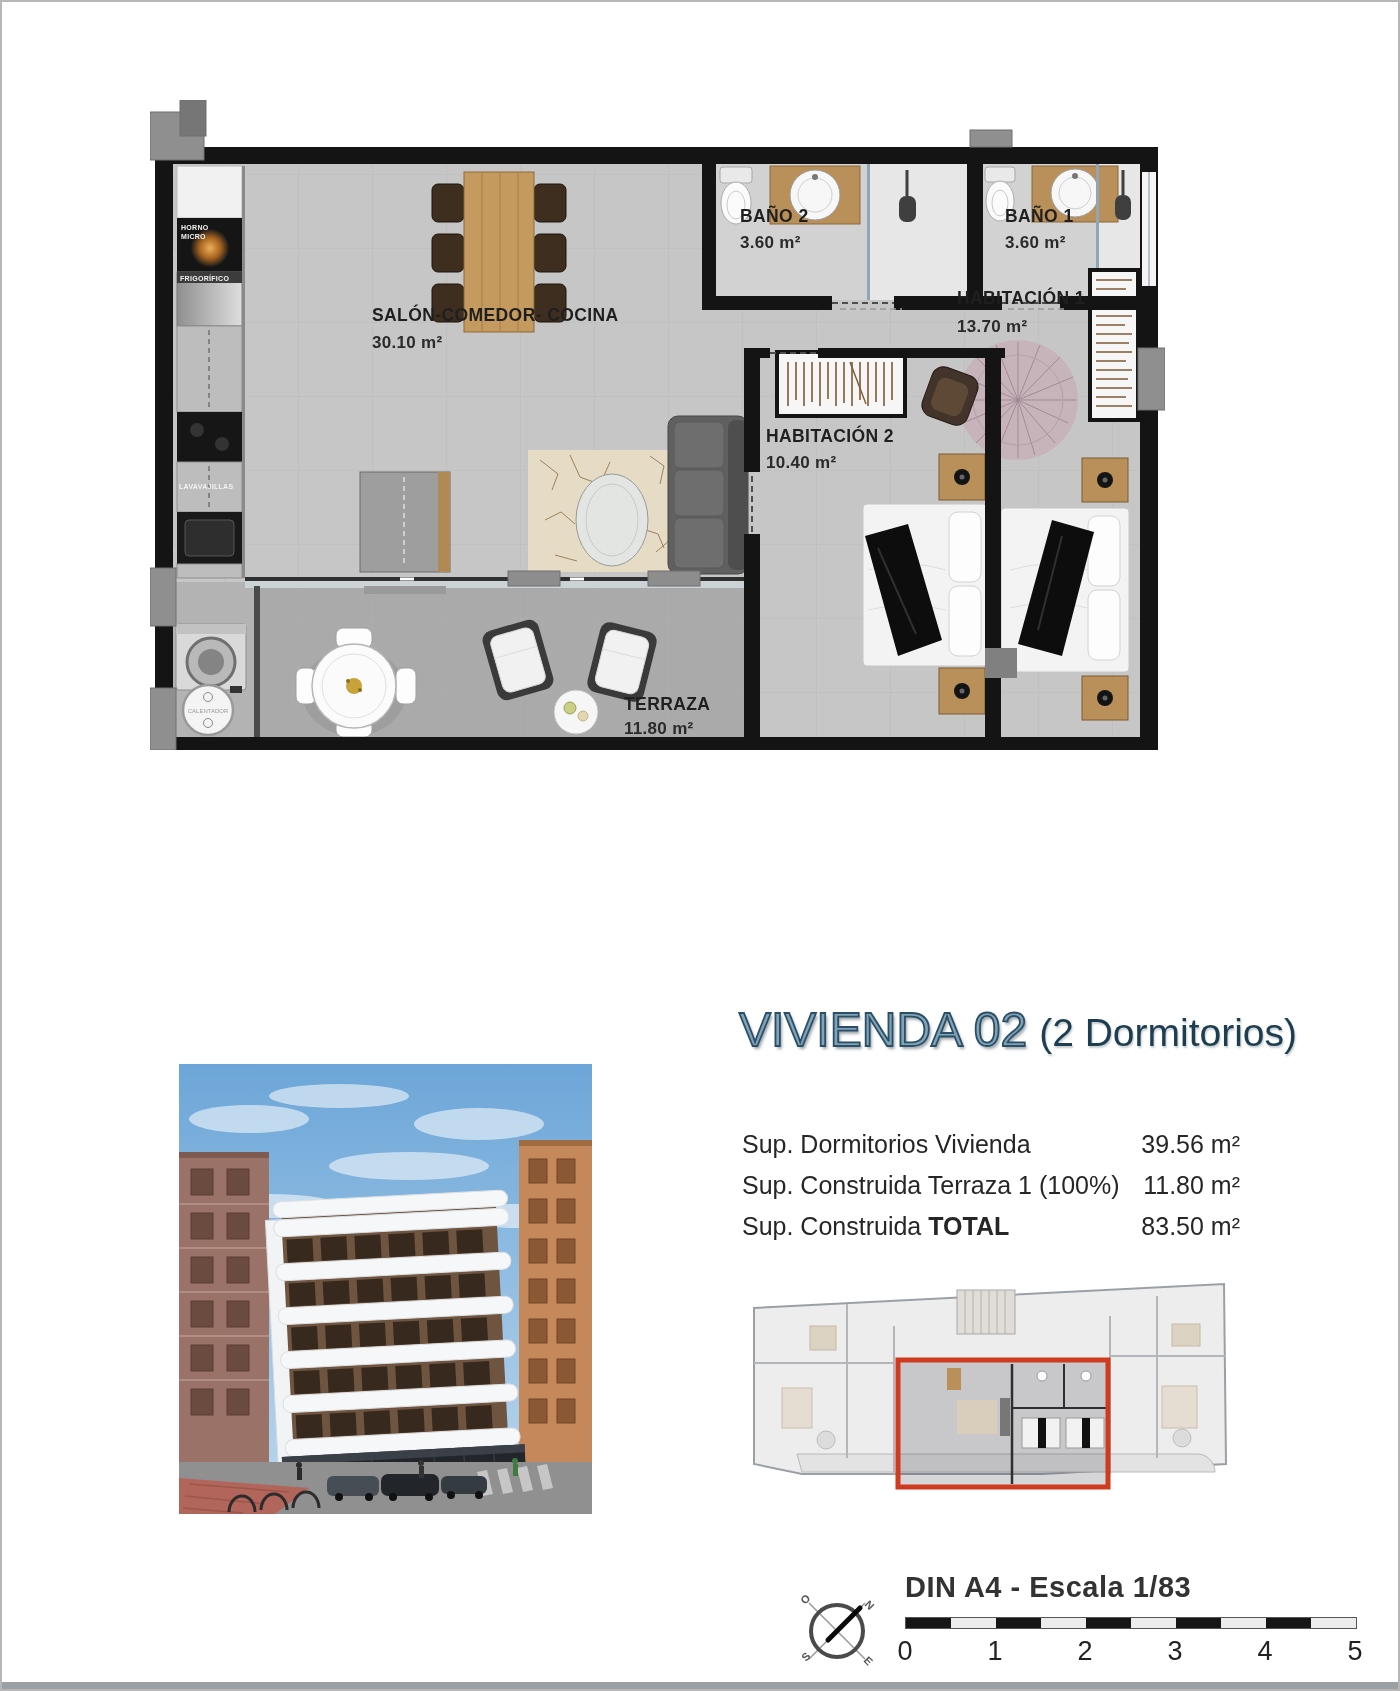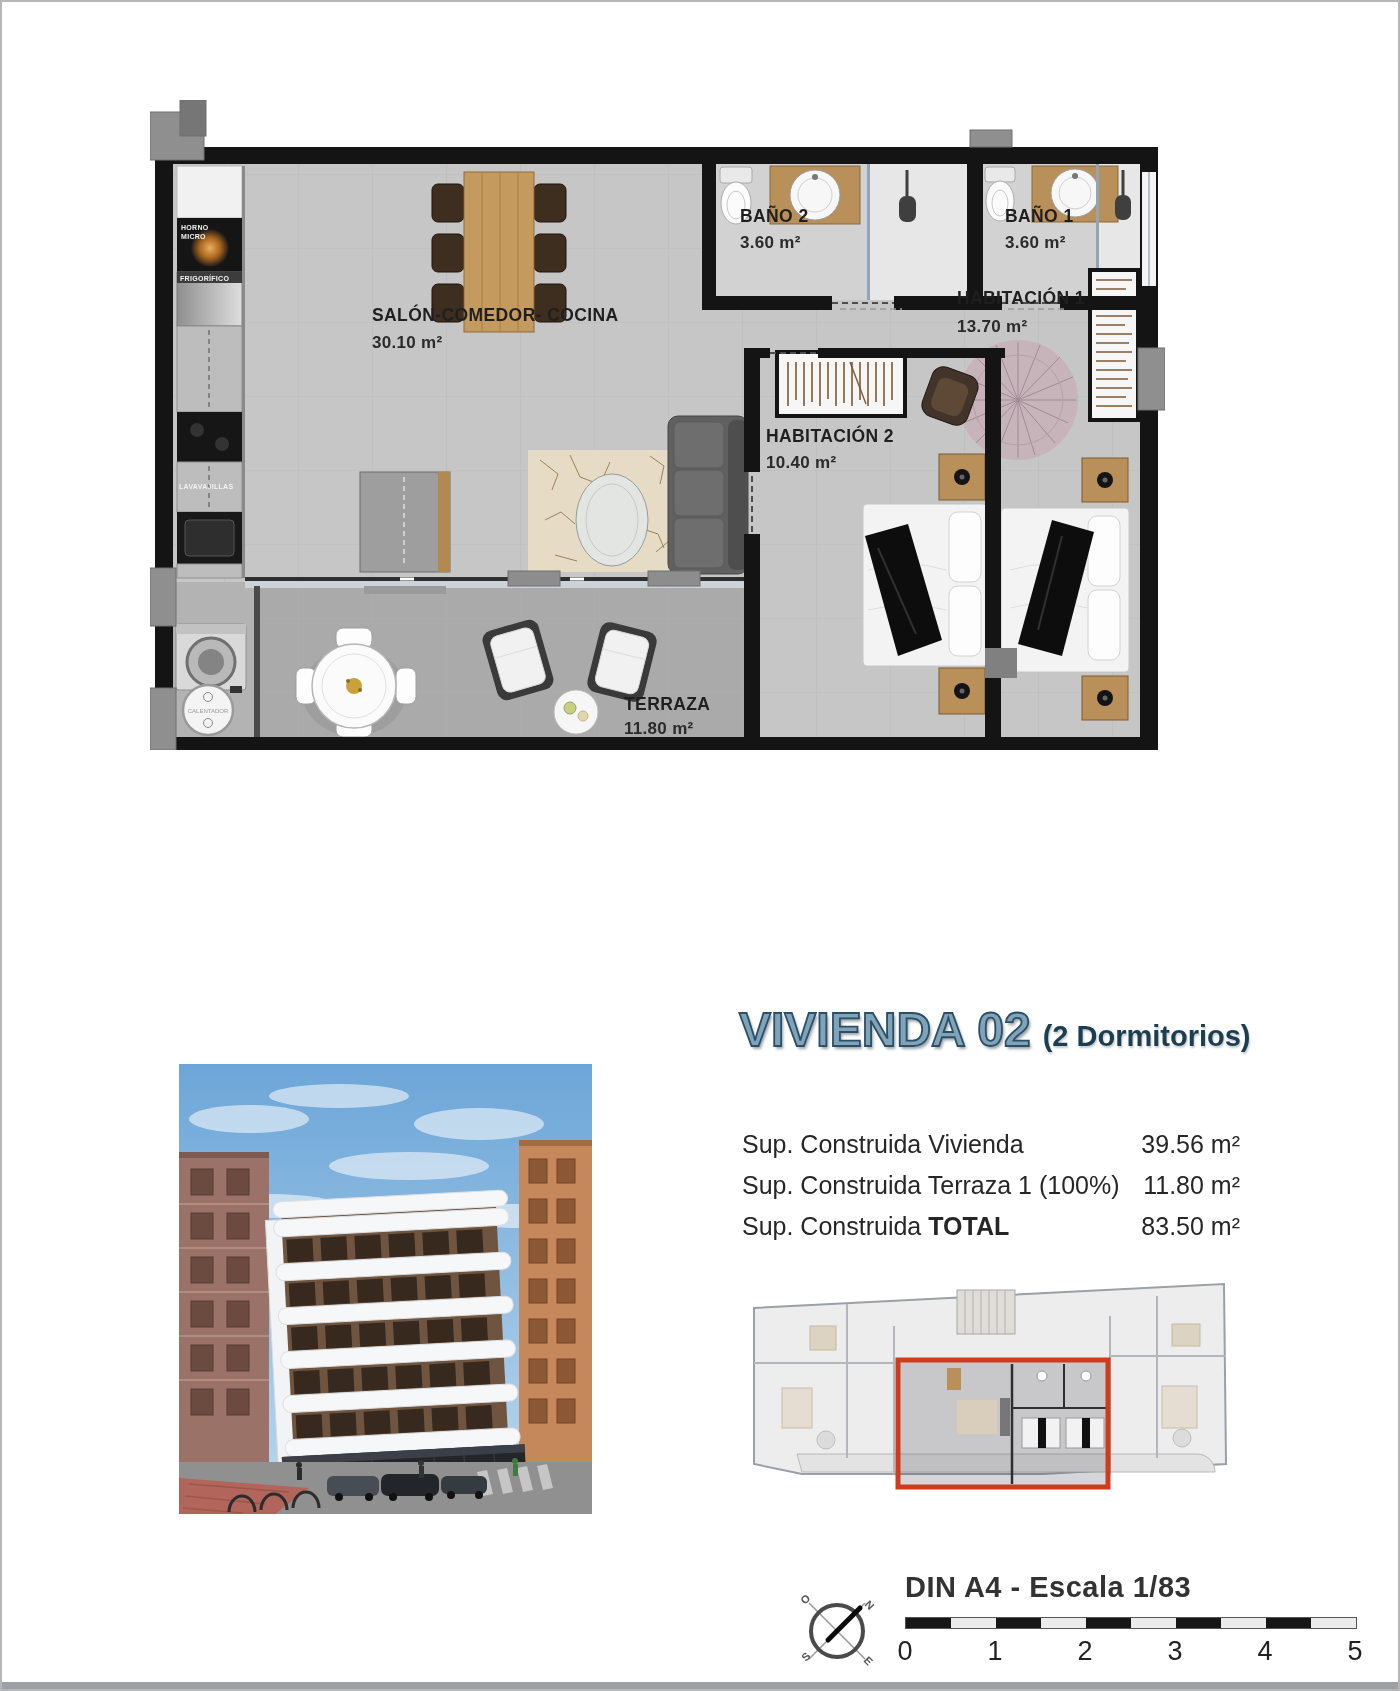--- a/index.html
+++ b/index.html
@@ -6,24 +6,24 @@
   #page{position:relative;width:1400px;height:1691px;background:#ffffff;
         border:2px solid #b6b6b6;box-sizing:border-box;overflow:hidden;
         font-family:"Liberation Sans",sans-serif;}
   #bottom-strip{position:absolute;left:0;right:0;bottom:0;height:7px;background:#9aa0a4;}
 
   .plan-wrap{position:absolute;left:148px;top:98px;width:1015px;height:650px;}
   .photo-wrap{position:absolute;left:177px;top:1062px;width:413px;height:450px;}
   .miniplan-wrap{position:absolute;left:740px;top:1266px;width:494px;height:246px;}
 
   .title-block{position:absolute;left:737px;top:1000px;width:510px;white-space:nowrap;}
-  .title-big{font-size:48px;font-weight:700;letter-spacing:0;
+  .title-big{font-size:48px;font-weight:400;letter-spacing:0;
              color:#7fa3b8;-webkit-text-stroke:1.8px #2c4f66;
              text-shadow:2px 3px 3px rgba(30,50,65,.45);}
-  .title-sub{font-size:29px;font-weight:700;color:#1d3d50;margin-left:12px;
+  .title-sub{font-size:39px;font-weight:400;color:#1d3d50;margin-left:12px;
              text-shadow:1px 2px 2px rgba(30,50,65,.25);}
 
   .area-table{position:absolute;left:740px;top:1122px;width:498px;
               font-size:25px;color:#262626;}
   .area-row{display:flex;justify-content:space-between;line-height:41px;}
   .area-row .lbl b{font-weight:700;margin-top:44px;}
   .area-row.total .val{font-weight:400;}
 
   .din-caption{position:absolute;left:903px;top:1569px;font-size:29px;
                font-weight:700;color:#333;letter-spacing:.5px;}
@@ -482,21 +482,21 @@
     </g>
   </svg>
   </div>
 
   <div class="title-block">
     <span class="title-big">VIVIENDA 02</span><span class="title-sub">(2 Dormitorios)</span>
   </div>
 
   <div class="area-table">
     <div class="area-row">
-      <span class="lbl"><span>Sup. Construida Vivienda</span><b></b></span>
+      <span class="lbl"><span>Sup. Dormitorios Vivienda</span><b></b></span>
       <span class="val">39.56 m²</span>
     </div>
     <div class="area-row">
       <span class="lbl"><span>Sup. Construida Terraza 1 (100%)</span><b></b></span>
       <span class="val">11.80 m²</span>
     </div>
     <div class="area-row total">
       <span class="lbl"><span>Sup. Construida </span><b>TOTAL</b></span>
       <span class="val">83.50 m²</span>
     </div>

